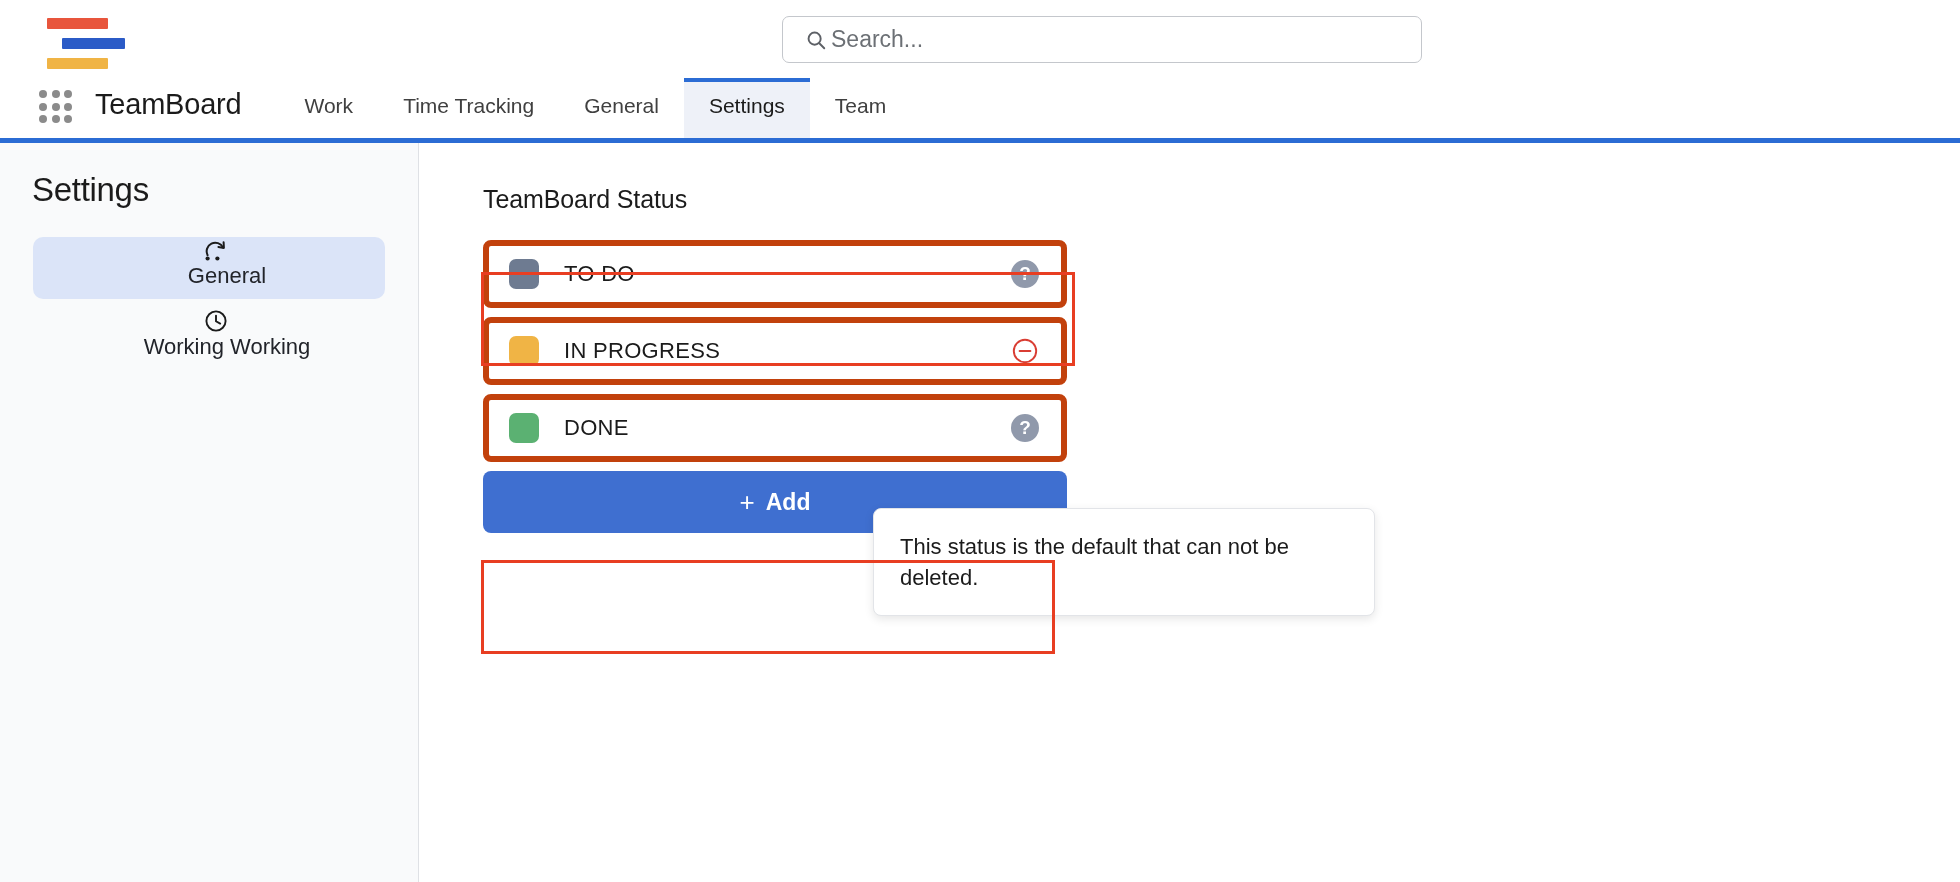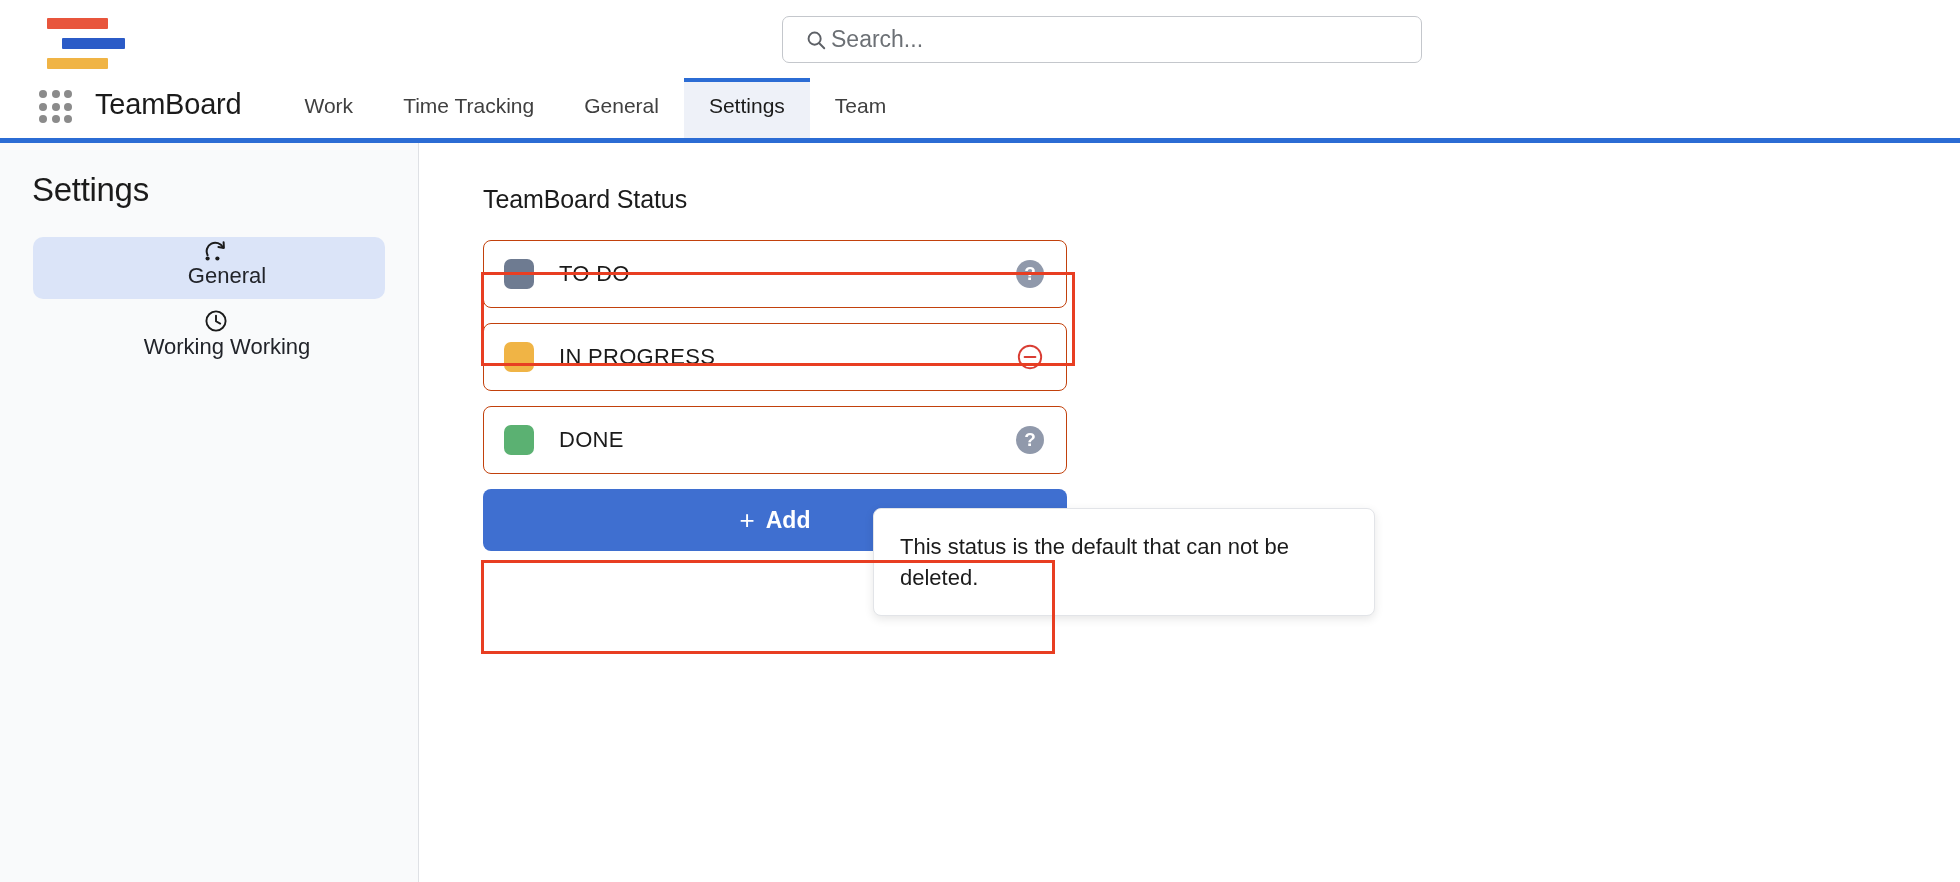--- a/index.html
+++ b/index.html
@@ -181,27 +181,27 @@
   .content-title {
     font-size: 25px;
     font-weight: 400;
     color: #1b1b1b;
     margin-bottom: 26px;
     letter-spacing: -0.1px;
   }
   .status-list { width: 584px; position: relative; }
   .status-row {
     height: 68px;
-    border: 1px solid #c2410c;
+    border: 6px solid #c2410c;
     border-radius: 8px;
     background: #fff;
     display: flex;
     align-items: center;
     padding: 0 22px 0 20px;
-    margin-bottom: 15px;
+    margin-bottom: 9px;
     position: relative;
   }
   .swatch {
     width: 30px;
     height: 30px;
     border-radius: 7px;
     flex: none;
   }
   .status-name {
     margin-left: 25px;

